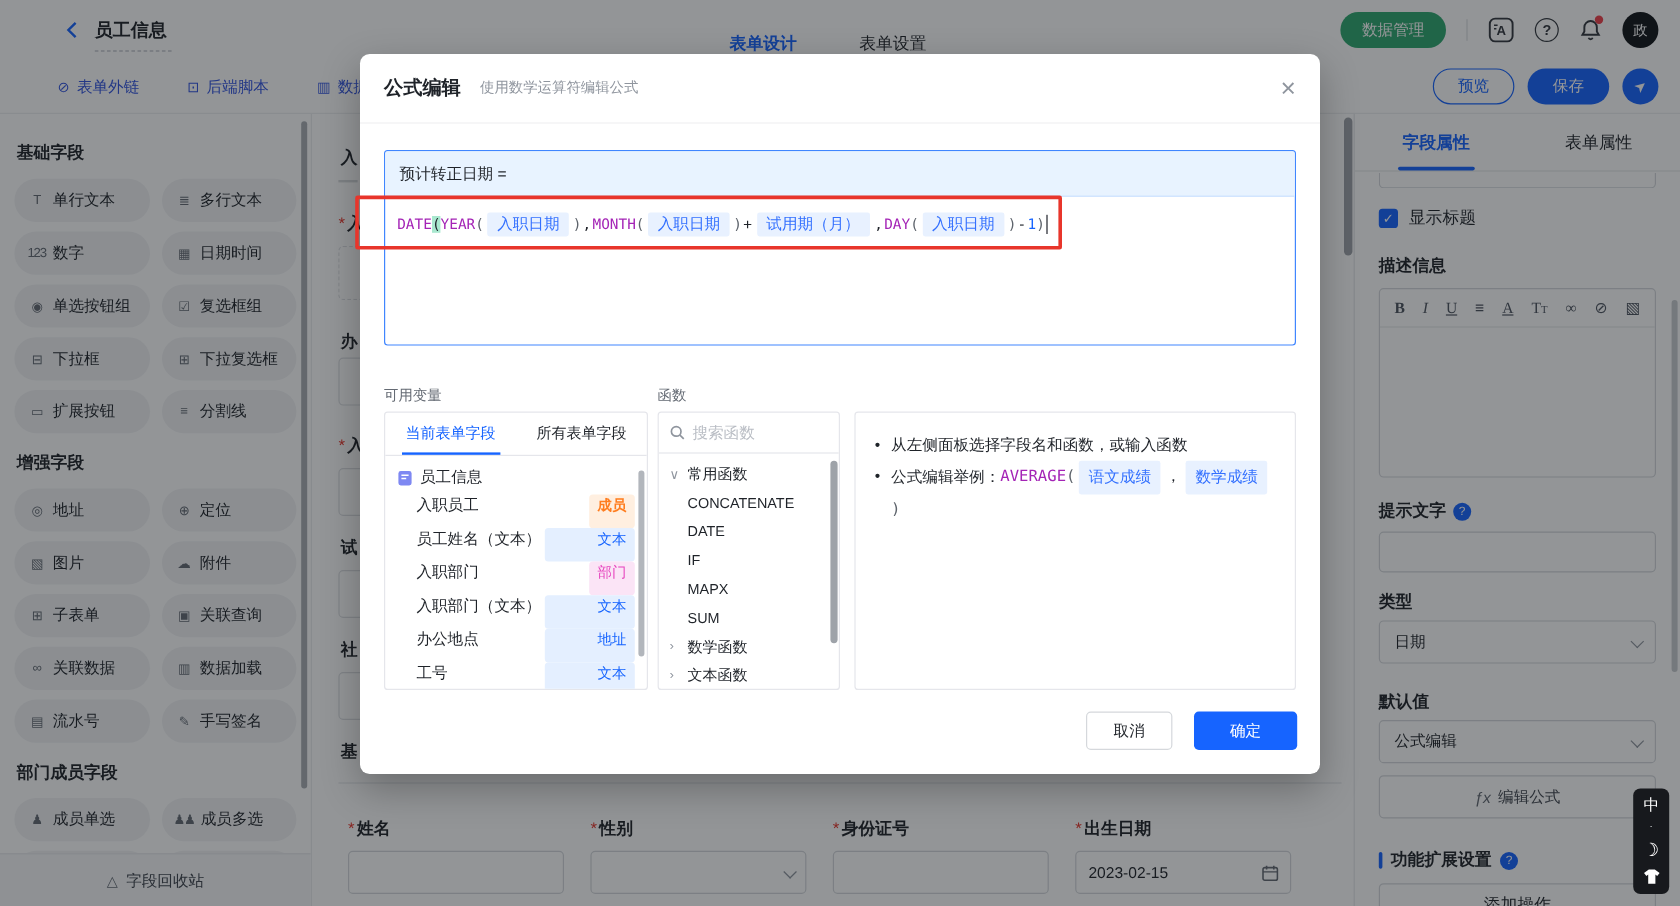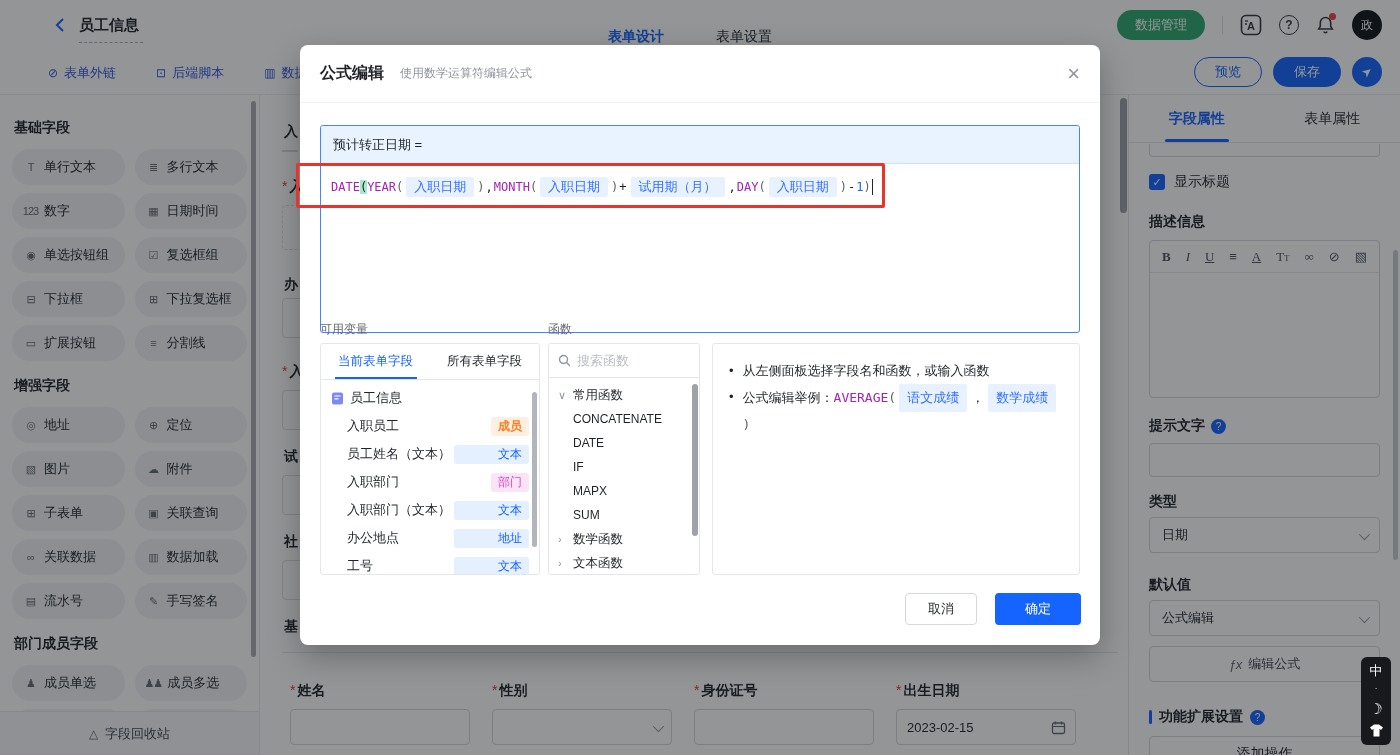--- a/index.html
+++ b/index.html
@@ -96,40 +96,40 @@
 
   
   #dim-overlay { position:absolute; inset:0; background:rgba(16,19,24,0.45); z-index:40; }
 
   
   #modal { position:absolute; left:300px; top:45px; width:800px; height:600px; background:#fff; border-radius:8px; box-shadow:0 12px 32px rgba(0,0,0,0.28); z-index:50; }
   .m-header { height:58px; display:flex; align-items:center; padding:0 20px; border-bottom:1px solid #F0F1F2; }
   .m-title { font-size:16px; font-weight:700; }
   .m-subtitle { font-size:12px; color:#8F959E; margin-left:16px; }
   .m-close { margin-left:auto; font-size:22px; color:#8F959E; cursor:pointer; line-height:1; }
-  .m-formula { position:absolute; left:20px; top:80px; right:20px; height:208px; border:1px solid #4086FF; border-radius:3px; overflow:hidden; background:#fff; }
+  .m-formula { position:absolute; left:20px; top:80px; right:20px; height:163px; border:1px solid #4086FF; border-radius:3px; overflow:hidden; background:#fff; }
   .mf-head { height:38px; background:#E8F3FF; border-bottom:1px solid #CBE2FF; display:flex; align-items:center; padding:0 12px; font-size:13px; color:#1F2329; }
   .mf-body { padding:13px 10px; font-family:"DejaVu Sans Mono", monospace; font-size:12px; color:#20242B; display:flex; align-items:center; flex-wrap:wrap; cursor:text; }
   .tok-fn { color:#A424B6; font-family:"DejaVu Sans Mono", monospace; }
   .tok-p { color:#5E646C; font-family:"DejaVu Sans Mono", monospace; }
   .tok-op { color:#20242B; font-family:"DejaVu Sans Mono", monospace; padding:0 1px; }
   .tok-num { color:#1664FF; font-family:"DejaVu Sans Mono", monospace; }
   .tok-paren-hl { color:#20242B; background:#A9E8CF; font-family:"DejaVu Sans Mono", monospace; }
   .tok-chip { font-family:"Liberation Sans", sans-serif; font-size:13px; color:#3370FF; background:#E8F1FF; border-radius:2px; padding:1px 8px; margin:0 3px; white-space:nowrap; }
   .tok-caret { width:1.5px; height:16px; background:#20242B; display:inline-block; margin-left:1px; }
   .m-sub-label { position:absolute; top:276px; font-size:12px; color:#646A73; }
   .lbl-vars { left:20px; } .lbl-fns { left:248px; }
   .m-vars { position:absolute; left:20px; top:298px; width:220px; height:232px; border:1px solid #E5E6EB; border-radius:3px; overflow:hidden; }
   .var-tabs { height:36px; display:flex; border-bottom:1px solid #E5E6EB; }
   .var-tab { width:50%; display:flex; align-items:center; justify-content:center; font-size:12.5px; cursor:pointer; position:relative; color:#1F2329; }
   .var-tab.active { color:#1664FF; }
   .var-tab.active::after { content:""; position:absolute; bottom:0; left:50%; transform:translateX(-50%); width:82px; height:2px; background:#1664FF; }
   .var-list { padding-top:4px; }
   .root-row { display:flex; align-items:center; height:28px; padding:0 10px; font-size:13px; gap:6px; cursor:pointer; }
-  .var-row { display:flex; align-items:center; height:28px; padding:0 10px 0 26px; font-size:13px; cursor:pointer; }
+  .var-row { display:flex; height:28px; padding:0 10px 0 26px; font-size:13px; cursor:pointer; }
   .badge { margin-left:auto; font-size:12px; padding:1px 7px; border-radius:3px; white-space:nowrap; }
   .badge-orange { color:#FF7D1F; background:#FFEFE0;font-weight:bold; }
   .badge-blue { color:#1664FF; background:#E4EFFF;padding-left:44px; }
   .badge-pink { color:#E644BE; background:#FBE4F6; }
   .var-scroll { position:absolute; right:2px; top:48px; width:5px; height:155px; background:#B2B6BC; border-radius:3px; }
   .m-fns { position:absolute; left:248px; top:298px; width:152px; height:232px; border:1px solid #E5E6EB; border-radius:3px; overflow:hidden; }
   .fn-search { height:34px; border-bottom:1px solid #E5E6EB; display:flex; align-items:center; gap:6px; padding:0 9px; }
   .fn-search input { border:none; outline:none; width:100px; font-size:13px; font-family:"Liberation Sans",sans-serif; color:#1F2329; }
   .fn-search input::placeholder { color:#B9BDC4; }
   .fn-tree { padding-top:5px; font-size:12.5px; }

